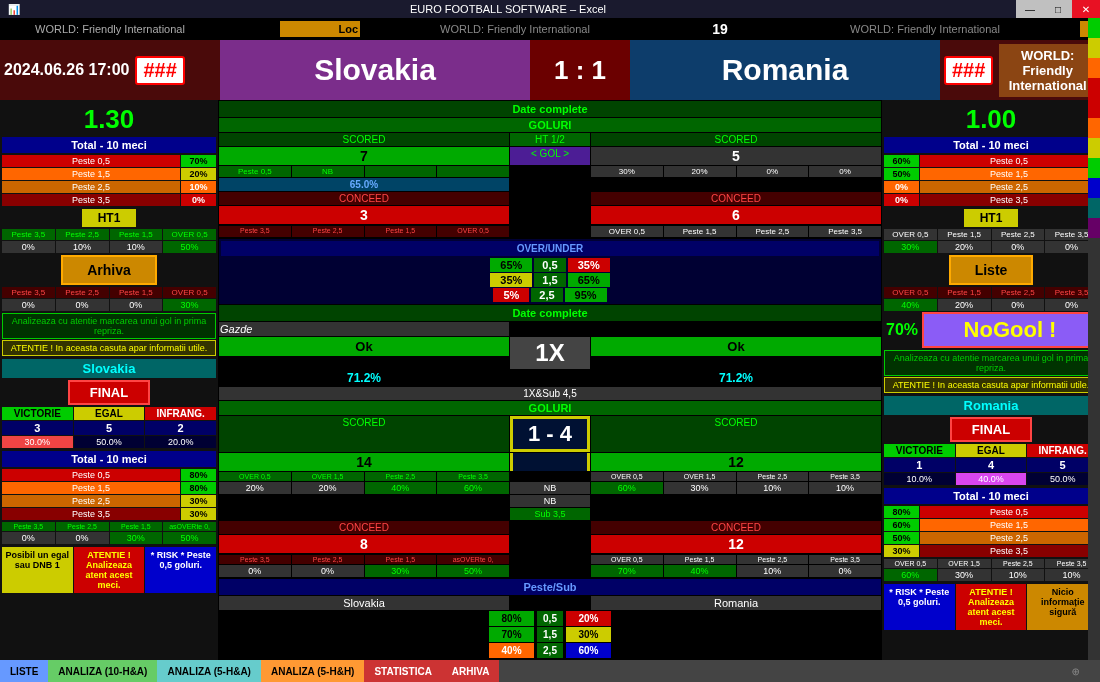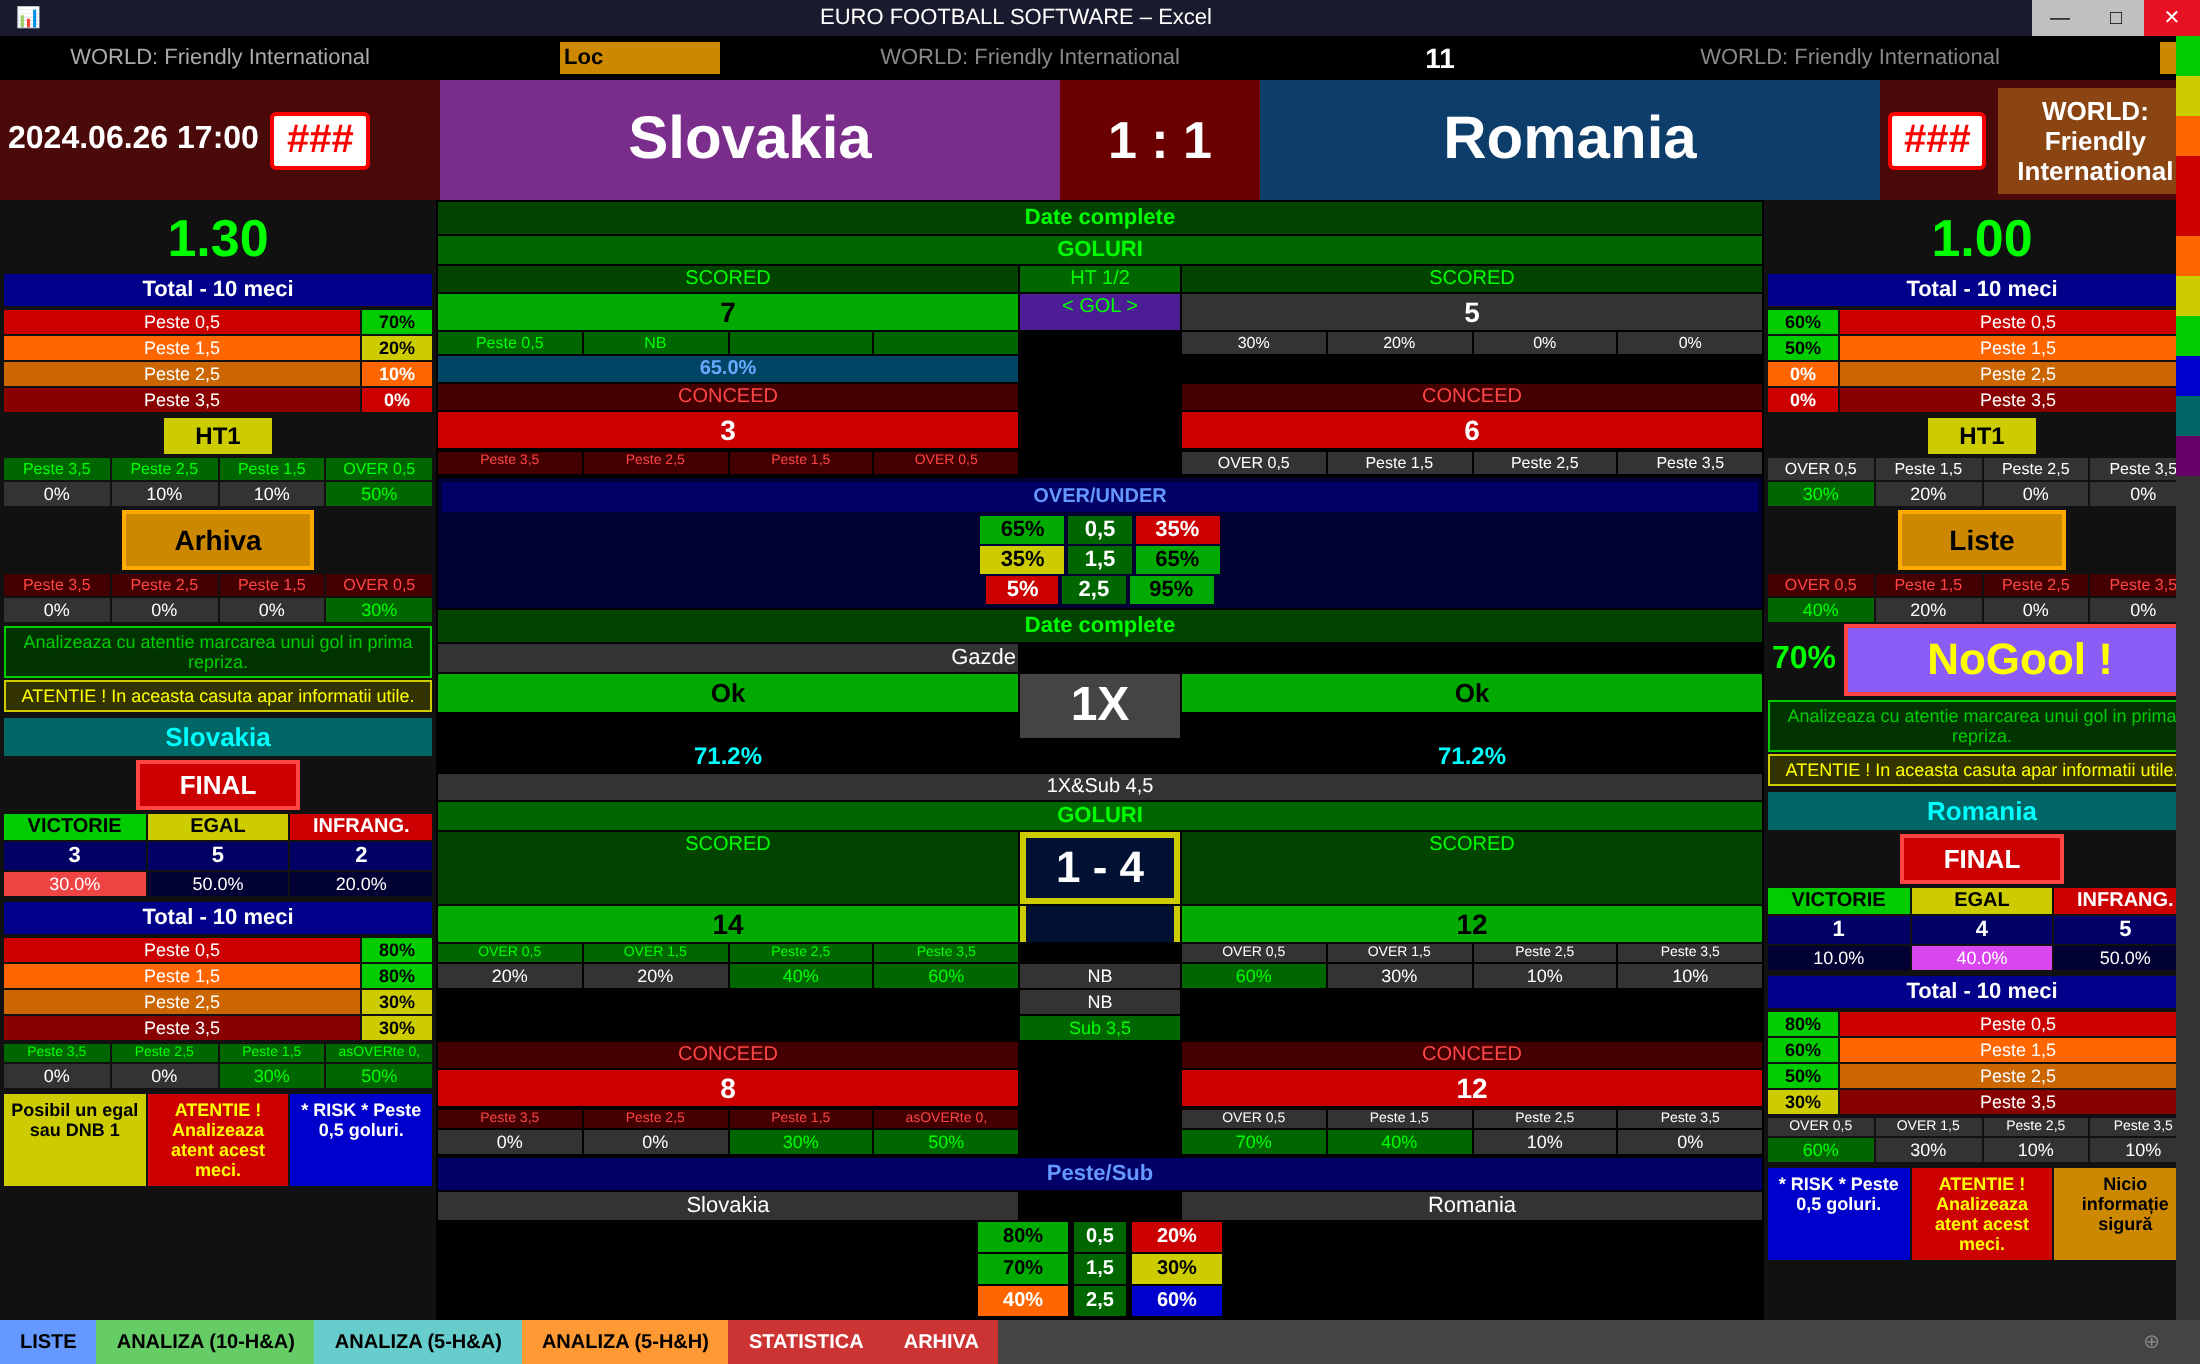--- a/index.html
+++ b/index.html
@@ -29,23 +29,23 @@
     <div style="display:flex; height:18px;">
       <button class="win-btn">—</button>
       <button class="win-btn">□</button>
       <button class="win-btn close">✕</button>
     </div>
   </div>
 
   <div style="display:flex; background:#000; color:white; height:22px; align-items:center; font-size:11px;">
     <div style="flex:0 0 220px; text-align:center; color:#aaa;">WORLD: Friendly International</div>
     <div style="flex:0 0 60px; text-align:center; color:#aaa;"></div>
-    <div style="flex:0 0 80px; text-align:left; background:#cc8800; color:black; font-weight:bold; padding:2px;">Loc</div>
+    <div style="flex:0 0 80px; text-align:right; background:#cc8800; color:black; font-weight:bold; padding:2px;">Loc</div>
     <div style="flex:0 0 310px; text-align:center; color:#888;">WORLD: Friendly International</div>
-    <div style="flex:0 0 100px; text-align:center; color:white; font-size:14px; font-weight:bold;">11</div>
+    <div style="flex:0 0 100px; text-align:center; color:white; font-size:14px; font-weight:bold;">19</div>
     <div style="flex:0 0 310px; text-align:center; color:#888;">WORLD: Friendly International</div>
     <div style="flex:0 0 80px; text-align:center; background:#cc8800; color:black; font-weight:bold; padding:2px;">Loc</div>
     <div style="flex:1; text-align:center; color:#aaa;"></div>
   </div>
 
   <div style="display:flex; height:60px; background:#000;">
 
     <div style="flex:0 0 220px; display:flex; align-items:center; background:#4a0a0a; padding:4px; gap:6px;">
       <div style="color:white; font-size:16px; font-weight:bold;">2024.06.26 17:00</div>
       <div style="background:white; color:red; font-weight:bold; font-size:20px; padding:1px 6px; border:2px solid red; border-radius:3px;">###</div>
@@ -274,21 +274,21 @@
         <div style="display:flex; align-items:center; gap:2px; justify-content:center;">
           <div style="background:#cc0000; color:white; font-weight:bold; font-size:11px; padding:1px 10px;">5%</div>
           <div style="background:#006600; color:white; font-size:11px; font-weight:bold; padding:1px 8px;">2,5</div>
           <div style="background:#00aa00; color:black; font-weight:bold; font-size:11px; padding:1px 10px;">95%</div>
         </div>
       </div>
 
       <div style="background:#004400; color:#00ff00; text-align:center; font-size:11px; font-weight:bold; padding:2px; margin-bottom:1px;">Date complete</div>
 
       <div style="display:grid; grid-template-columns:1fr 80px 1fr; gap:1px; margin-bottom:1px;">
-        <div style="background:#333; color:white; font-size:11px; text-align:right; padding:1px;">Gazde</div>
+        <div style="background:#333; color:white; font-size:11px; text-align:left; padding:1px;font-style:italic;">Gazde</div>
         <div></div>
       </div>
 
       <div style="display:grid; grid-template-columns:1fr 80px 1fr; gap:1px; margin-bottom:1px;">
         <div style="background:#00aa00; color:black; font-size:13px; text-align:center; font-weight:bold; padding:2px;">Ok</div>
         <div style="background:#444; color:white; font-size:24px; text-align:center; font-weight:bold; padding:2px; grid-row: span 2;">1X</div>
         <div style="background:#00aa00; color:black; font-size:13px; text-align:center; font-weight:bold; padding:2px;">Ok</div>
       </div>
       <div style="display:grid; grid-template-columns:1fr 80px 1fr; gap:1px; margin-bottom:1px;">
         <div style="color:#00ffff; font-size:12px; text-align:center; font-weight:bold; padding:1px;">71.2%</div>

